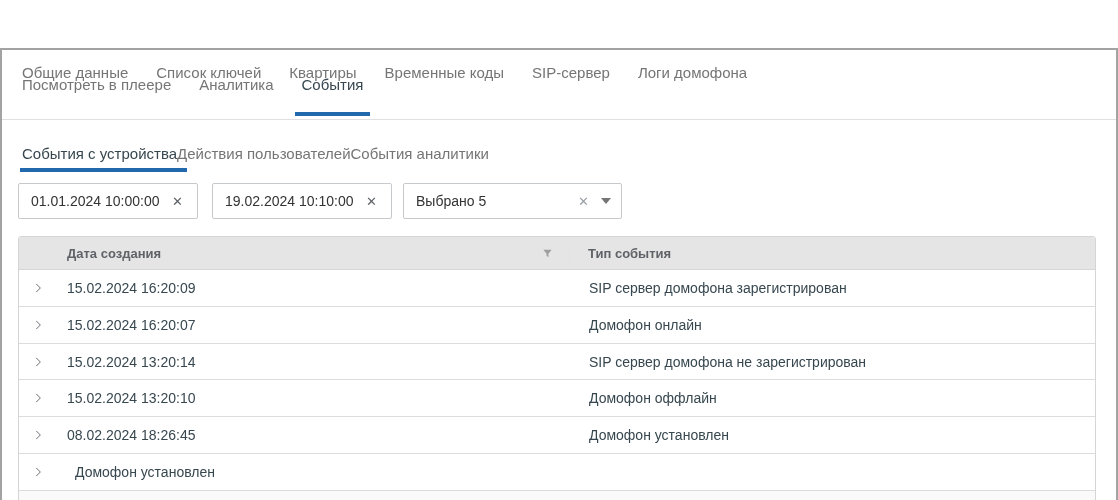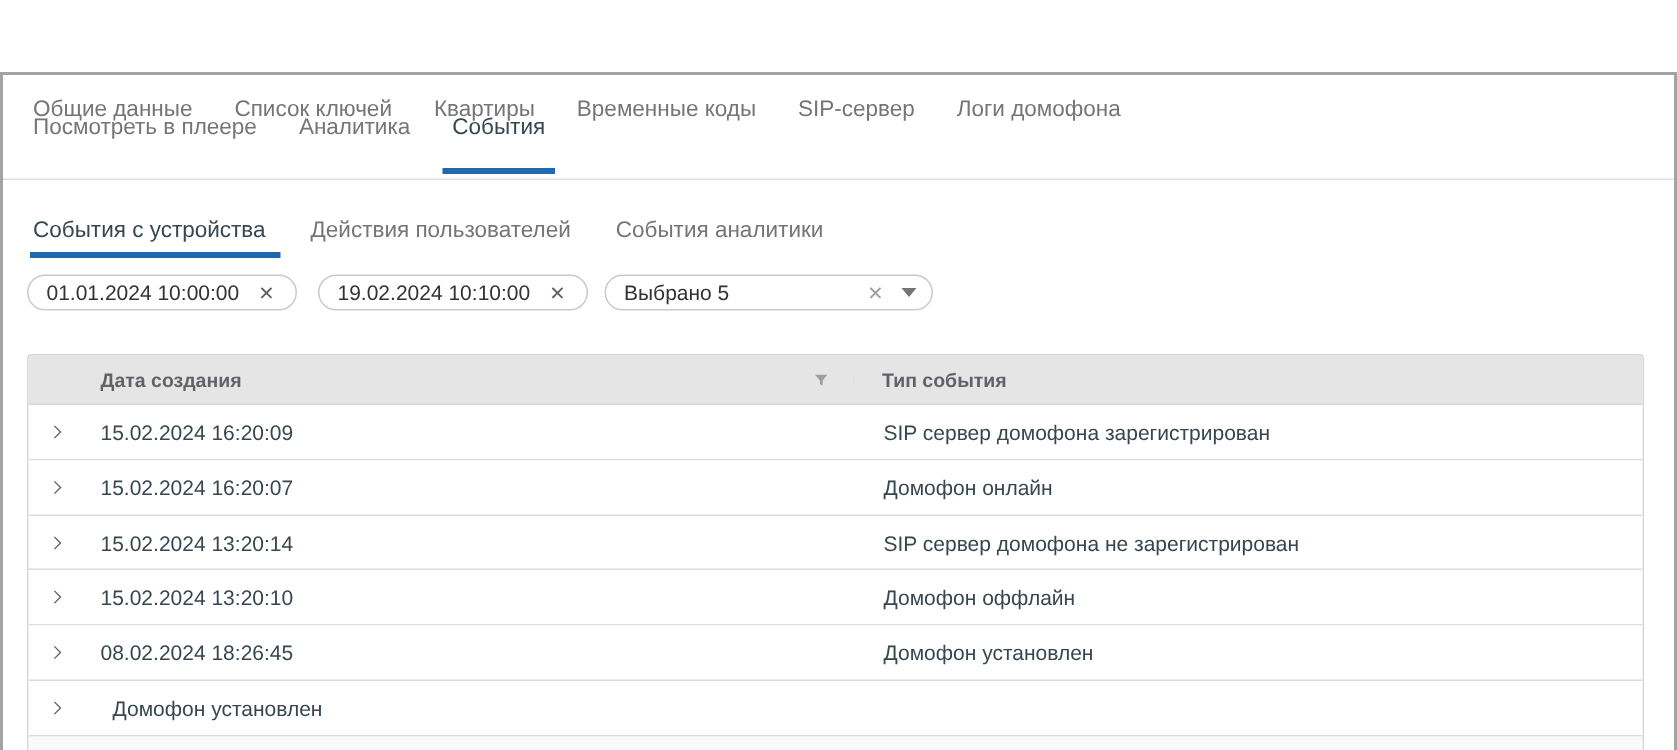--- a/index.html
+++ b/index.html
@@ -10,28 +10,28 @@
   .header-block { position:absolute; left:0; top:0; right:0; height:70px; border-bottom:1px solid #e0e0e0; }
   .tabrow { position:absolute; left:20px; right:10px; display:flex; gap:28px; align-items:flex-end; }
   .tabrow.primary { top:9px; height:22px; }
   .tabrow.secondary { top:0; bottom:0; align-items:center; }
   .tab { font-size:15px; color:#757575; white-space:nowrap; cursor:pointer; position:relative; padding:23px 0; }
   .tabrow.primary .tab { padding:0; }
   .tab.active { color:#37474f; }
   .tab.active .underline { position:absolute; left:-7px; right:-7px; bottom:0; height:4px; background:#2268ad; }
 
   
-  .subtabs { position:absolute; left:20px; top:91px; display:flex; gap:30px; height:31px; }
+  .subtabs { position:absolute; left:20px; top:91px; display:flex; height:31px; }
   .subtab { font-size:15px; color:#757575; white-space:nowrap; cursor:pointer; position:relative; padding-top:4px; }
   .subtab.active { color:#37474f; }
   .subtab.active .underline { position:absolute; left:-2px; right:-10px; bottom:0; height:4px; background:#2268ad; }
 
   
   .filters { position:absolute; left:16px; top:133px; height:36px; }
-  .filter-box { position:absolute; top:0; height:24px; border:1px solid #c6cacd; border-radius:14px; background:#fff;
+  .filter-box { position:absolute; top:0; height:36px; border:1px solid #c6cacd; border-radius:2px; background:#fff;
     display:flex; align-items:center; padding:0 10px 0 12px; }
   .filter-box .value { flex:1; font-size:14px; color:#333; white-space:nowrap; }
   .clear-x { font-size:13px; color:#5f6368; cursor:pointer; padding:2px 4px; line-height:1; }
   .clear-x.light { color:#9aa0a6; }
   .caret-down { width:0; height:0; border-left:5px solid transparent; border-right:5px solid transparent;
     border-top:6px solid #757575; margin-left:8px; cursor:pointer; }
   #f-from { left:0; width:180px; }
   #f-to   { left:194px; width:180px; }
   #f-sel  { left:385px; width:219px; }
 

